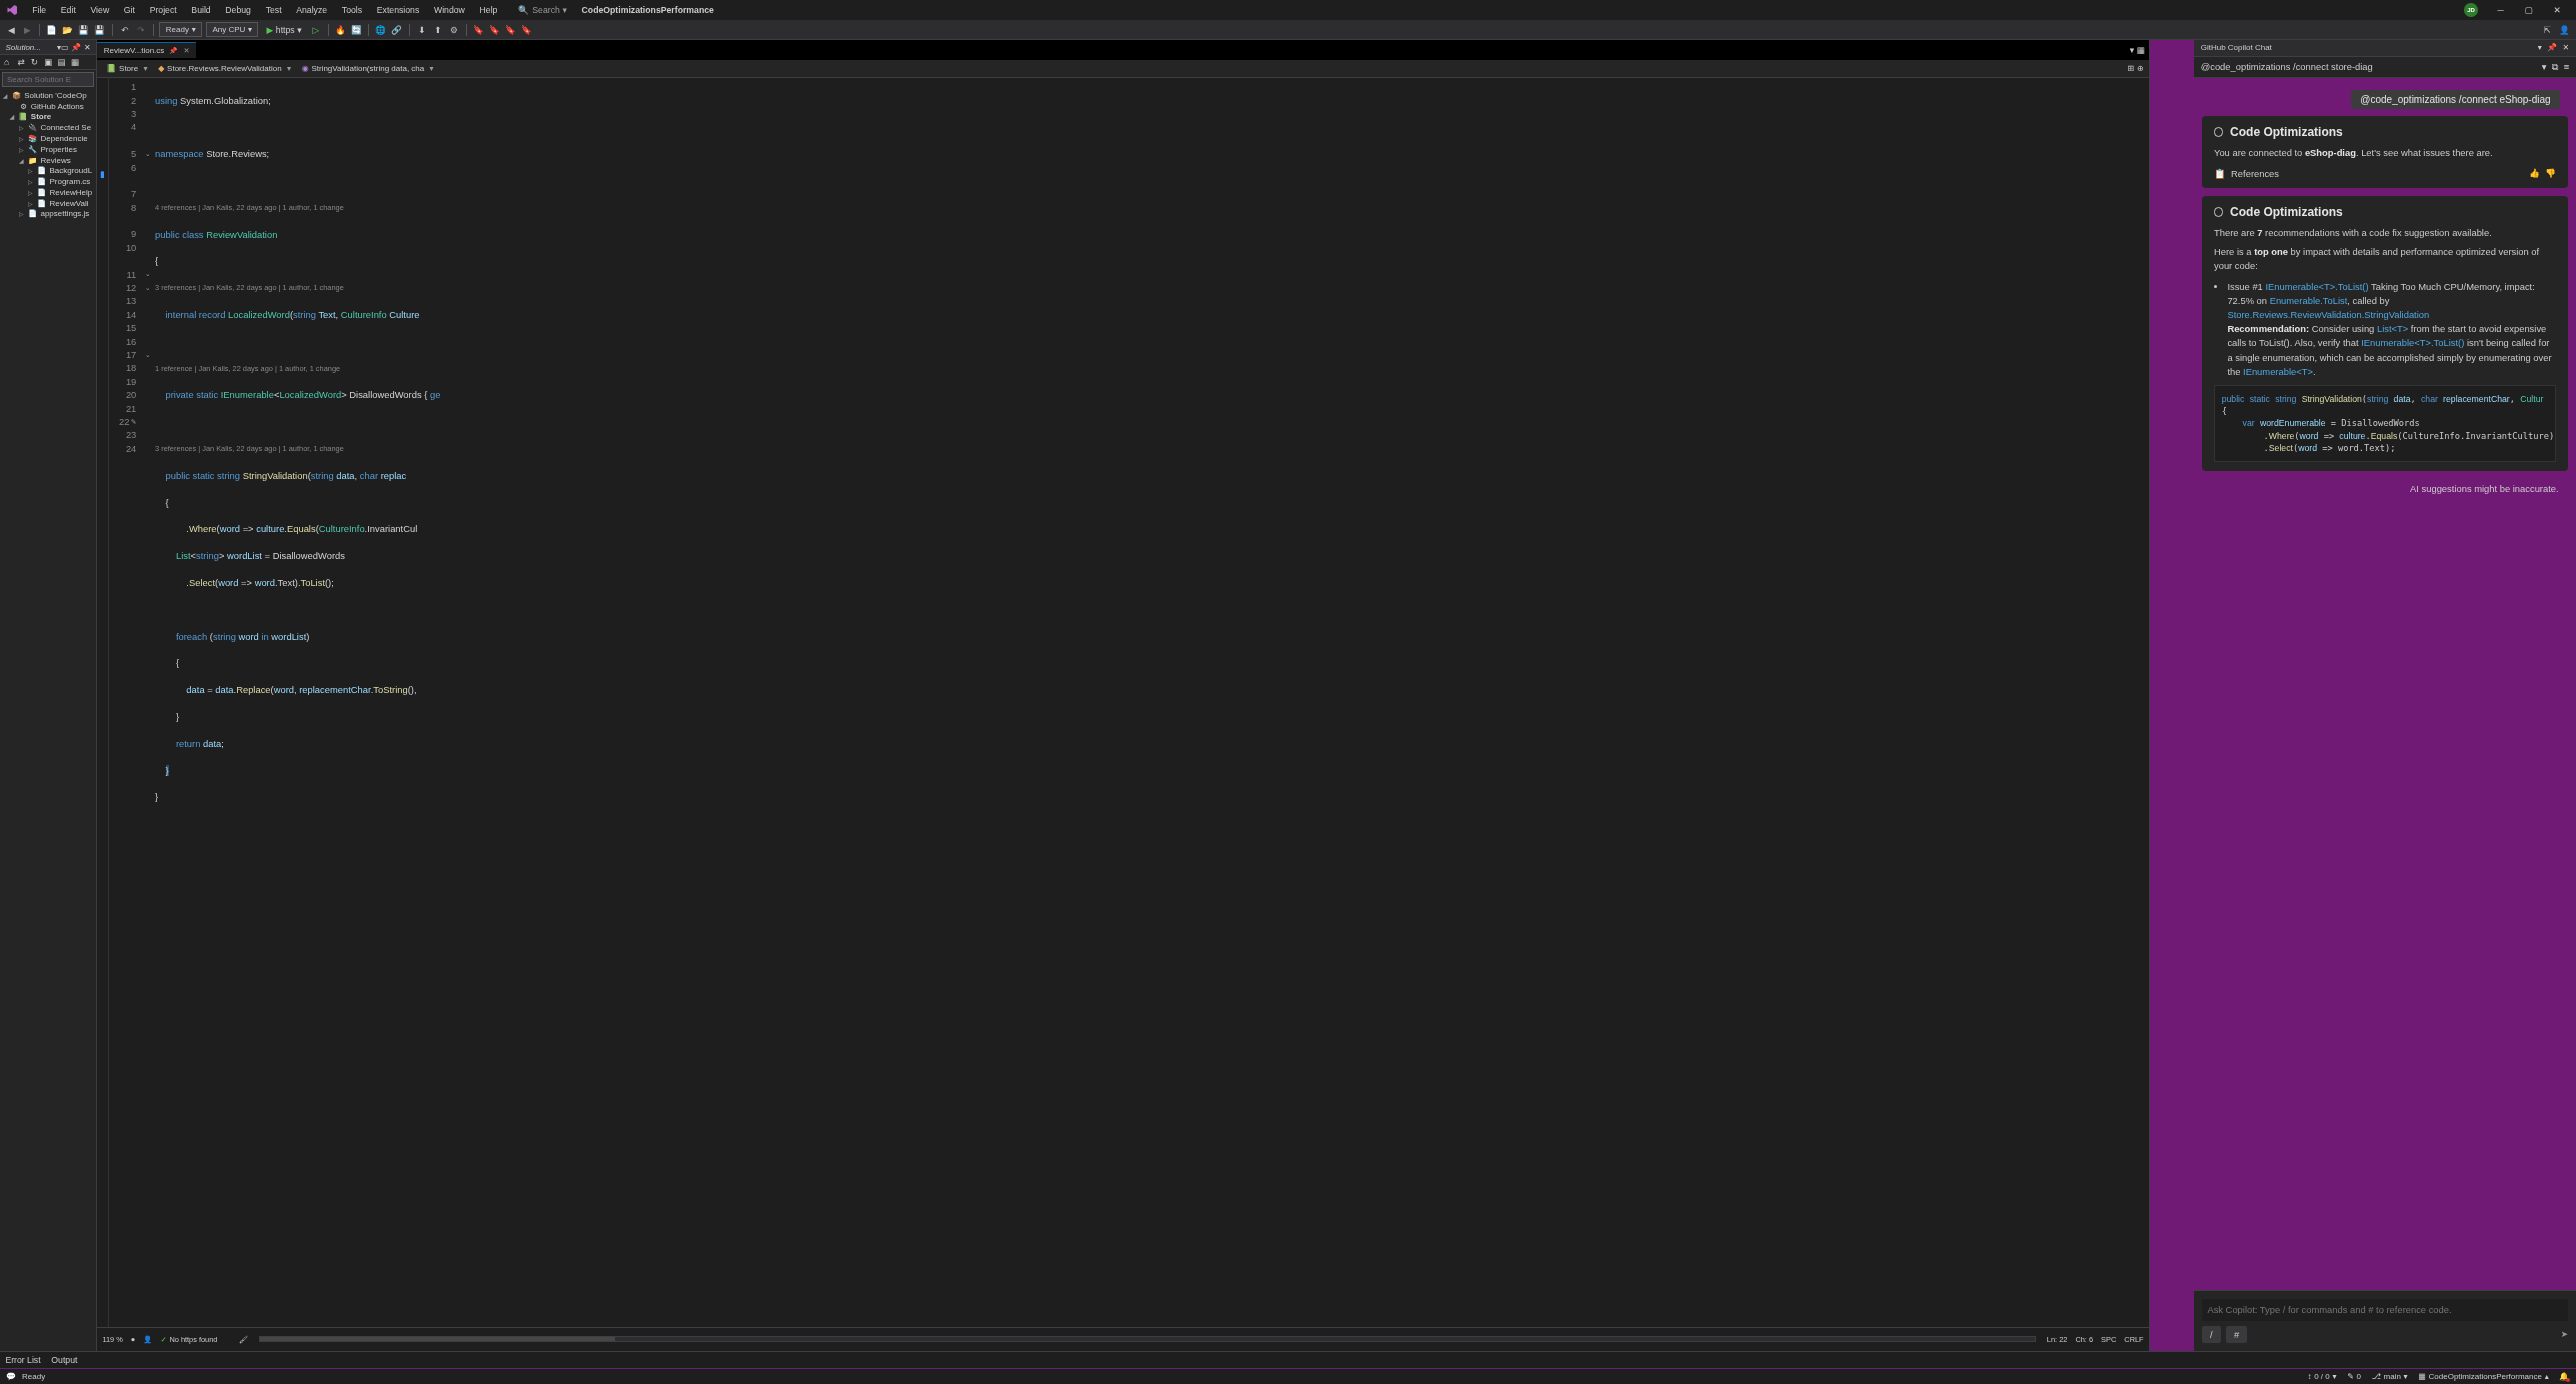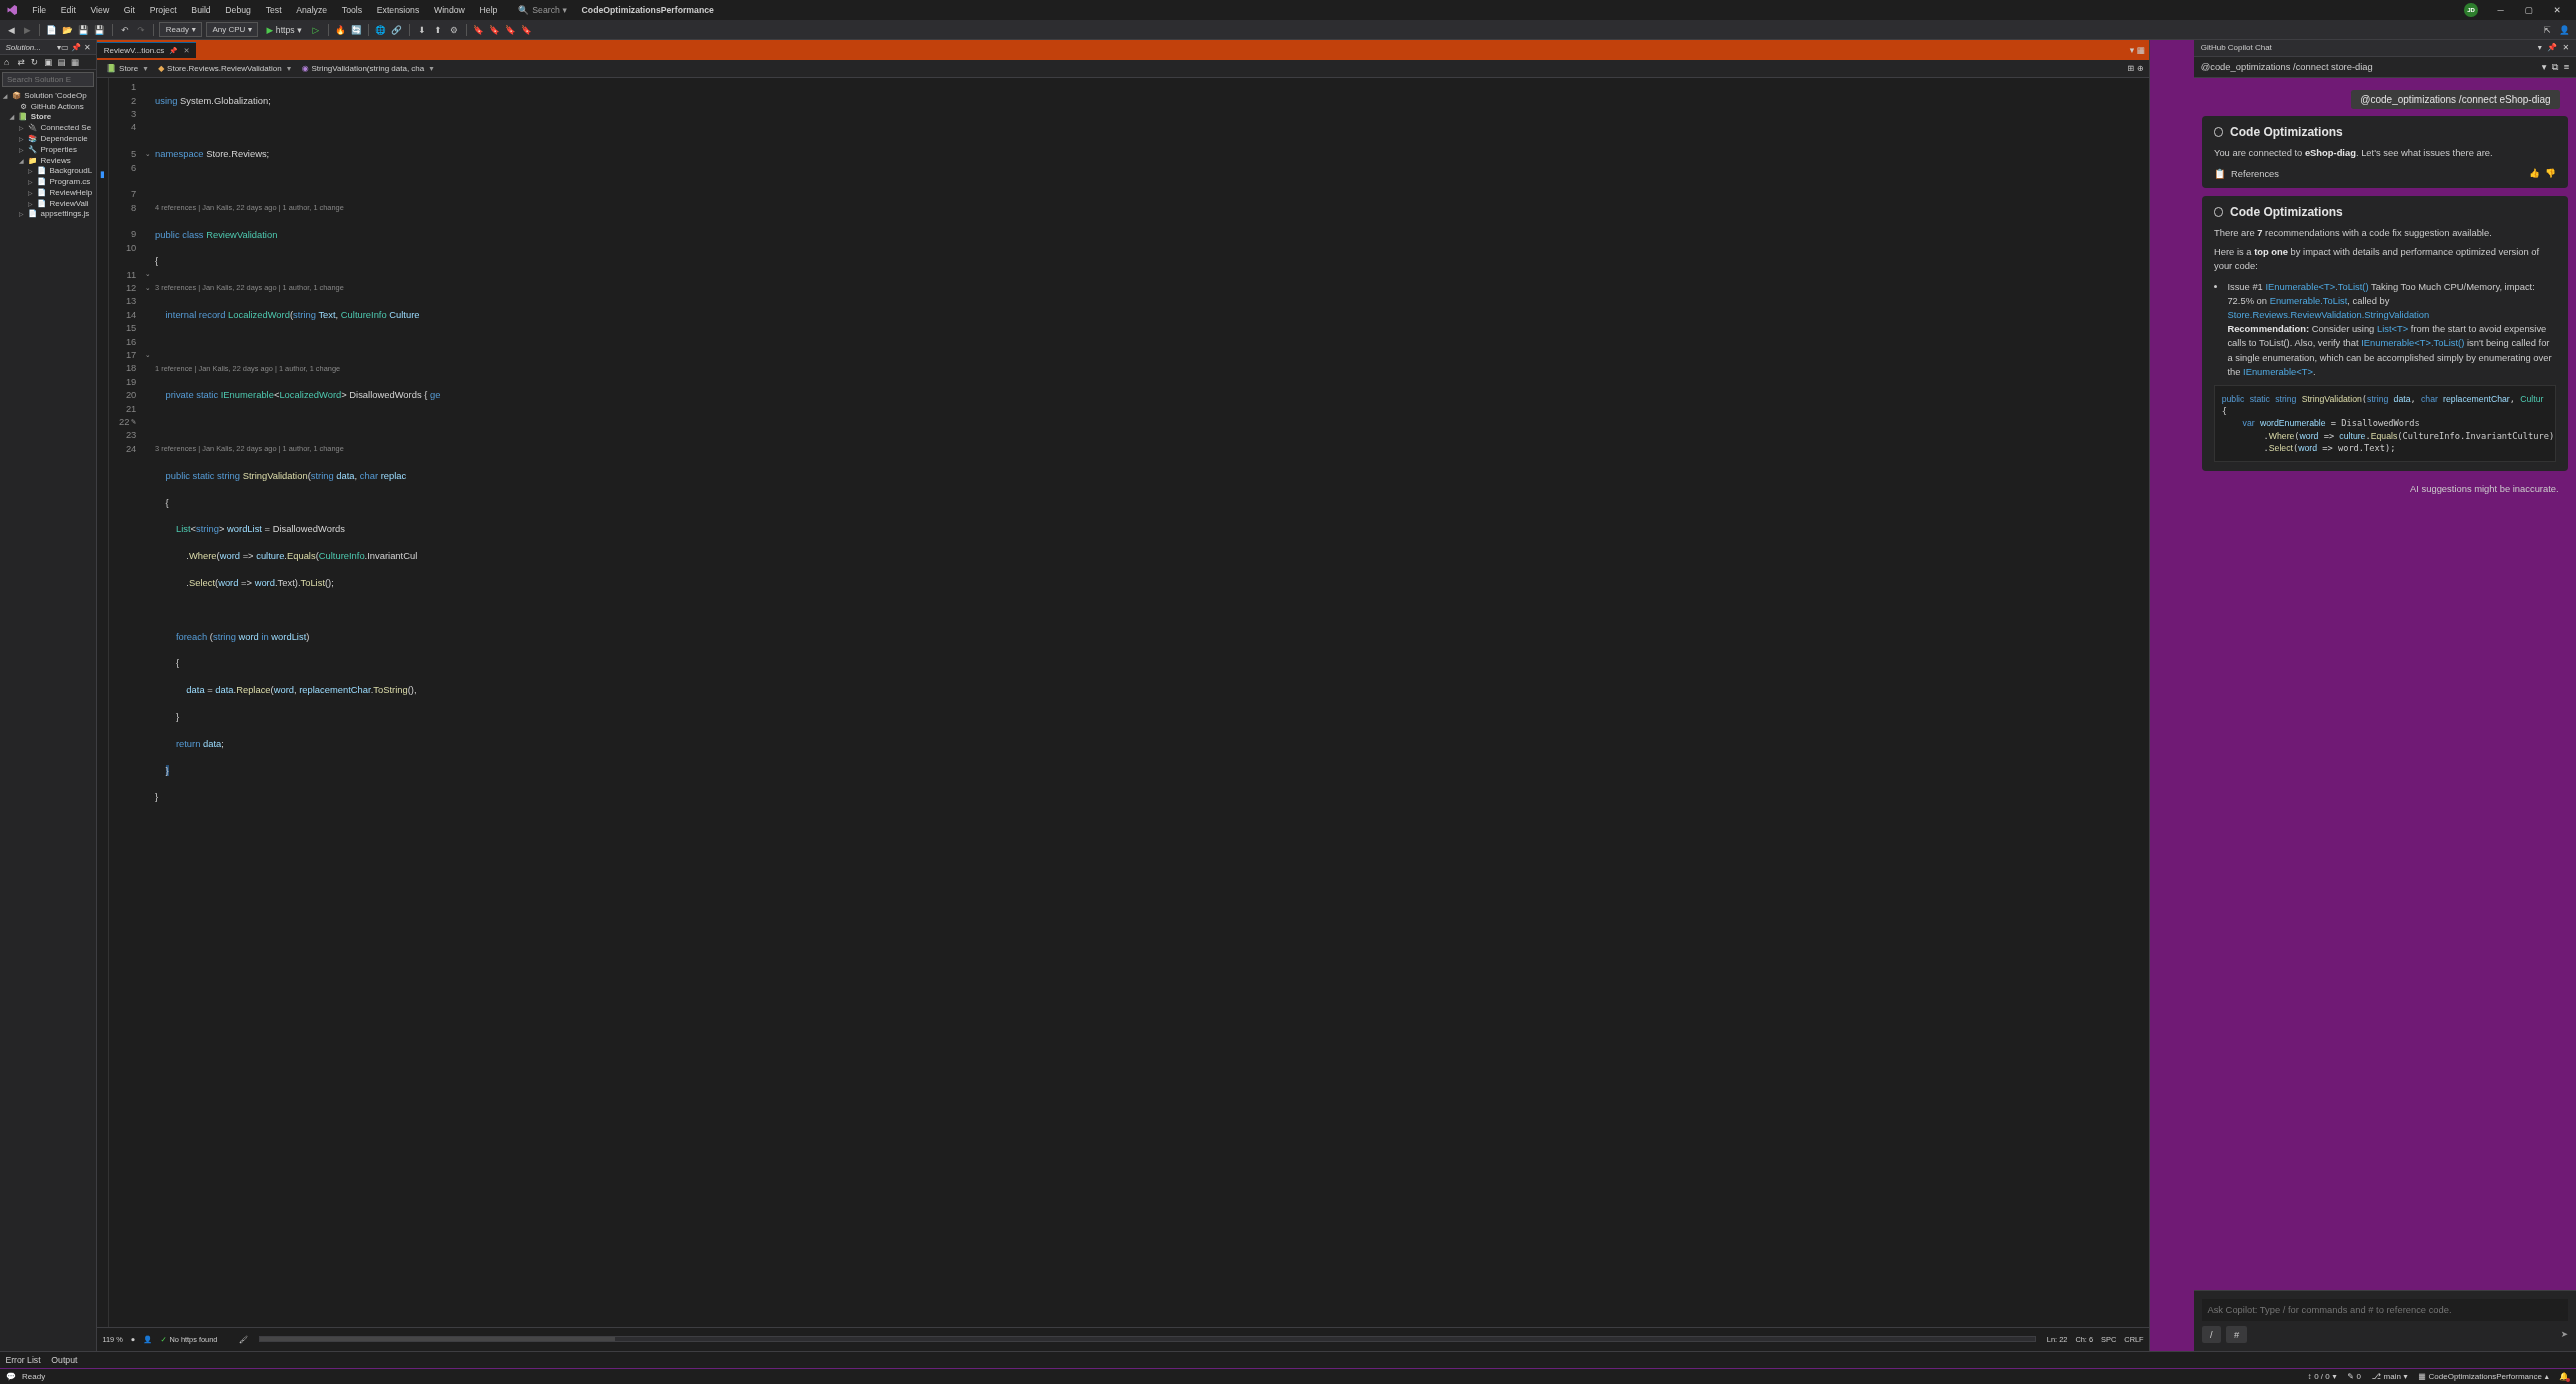--- a/index.html
+++ b/index.html
@@ -39,21 +39,21 @@
 .tree-item { display: flex; align-items: center; gap: 2.7px; padding: 0.7px 2.7px; cursor: pointer; white-space: nowrap; overflow: hidden; }
 .tree-item .expand { width: 6.7px; color: #999; font-size: 6px; }
 .tree-item .icon { width: 9.4px; height: 9.4px; display: inline-flex; align-items: center; justify-content: center; font-size: 7.4px; }
 .tree-item.bold { font-weight: 600; }
 .indent-1 { padding-left: 9.4px; }
 .indent-2 { padding-left: 19px; }
 .indent-3 { padding-left: 28px; }
 
 
 .editor-area { flex: 1; display: flex; flex-direction: column; background: #1e1e1e; overflow: hidden; }
-.tabs-bar { background: #c2410c; height: 20px; display: flex; align-items: center; gap: 26px; }
+.tabs-bar { background: #000000; height: 20px; display: flex; align-items: center; gap: 26px; }
 .tab { background: #1e1e1e; padding: 3.4px 6.7px; display: flex; align-items: center; gap: 5.4px; border-top: 0.7px solid #0e639c; font-size: 8px; }
 .tab .tab-close { color: #999; font-size: 7.4px; }
 .tab .pin { color: #999; font-size: 6.7px; }
 .tabs-right { margin-left: auto; display: flex; gap: 2.7px; padding-right: 4px; }
 
 .breadcrumb { background: #252526; height: 17.5px; display: flex; align-items: center; gap: 2.7px; padding: 0 5.4px; font-size: 8px; border-bottom: 0.7px solid #3e3e42; }
 .breadcrumb .bc-item { display: flex; align-items: center; gap: 2.7px; padding: 1.3px 4px; }
 .breadcrumb .bc-item .chev { color: #999; margin-left: 2.7px; }
 .breadcrumb-right { margin-left: auto; display: flex; gap: 2.7px; }
 
@@ -388,22 +388,22 @@
 <div class="code-line"><span class="punc">{</span></div>
 <div class="codelens">    <span>3 references | Jan Kalis, 22 days ago | 1 author, 1 change</span></div>
 <div class="code-line">    <span class="kw">internal</span> <span class="kw">record</span> <span class="type">LocalizedWord</span><span class="punc">(</span><span class="kw">string</span> <span class="var">Text</span><span class="punc">,</span> <span class="type">CultureInfo</span> <span class="var">Culture</span></div>
 <div class="code-line"></div>
 <div class="codelens">    <span>1 reference | Jan Kalis, 22 days ago | 1 author, 1 change</span></div>
 <div class="code-line">    <span class="kw">private</span> <span class="kw">static</span> <span class="type">IEnumerable</span><span class="punc">&lt;</span><span class="type">LocalizedWord</span><span class="punc">&gt;</span> <span class="punc">DisallowedWords { </span><span class="kw">ge</span></div>
 <div class="code-line"></div>
 <div class="codelens">    <span>3 references | Jan Kalis, 22 days ago | 1 author, 1 change</span></div>
 <div class="code-line">    <span class="kw">public</span> <span class="kw">static</span> <span class="kw">string</span> <span class="method">StringValidation</span><span class="punc">(</span><span class="kw">string</span> <span class="var">data</span><span class="punc">,</span> <span class="kw">char</span> <span class="var">replac</span></div>
 <div class="code-line">    <span class="punc">{</span></div>
+<div class="code-line">            <span class="punc">.</span><span class="method">Where</span><span class="punc">(</span><span class="var">word</span> <span class="op">=&gt;</span> <span class="var">culture</span><span class="punc">.</span><span class="method">Equals</span><span class="punc">(</span><span class="type">CultureInfo</span><span class="punc">.InvariantCul</span></div>
 <div class="code-line">        <span class="type">List</span><span class="punc">&lt;</span><span class="kw">string</span><span class="punc">&gt;</span> <span class="var">wordList</span> <span class="op">=</span> <span class="punc">DisallowedWords</span></div>
-<div class="code-line">            <span class="punc">.</span><span class="method">Where</span><span class="punc">(</span><span class="var">word</span> <span class="op">=&gt;</span> <span class="var">culture</span><span class="punc">.</span><span class="method">Equals</span><span class="punc">(</span><span class="type">CultureInfo</span><span class="punc">.InvariantCul</span></div>
 <div class="code-line">            <span class="punc">.</span><span class="method">Select</span><span class="punc">(</span><span class="var">word</span> <span class="op">=&gt;</span> <span class="var">word</span><span class="punc">.Text).</span><span class="method">ToList</span><span class="punc">();</span></div>
 <div class="code-line"></div>
 <div class="code-line">        <span class="kw">foreach</span> <span class="punc">(</span><span class="kw">string</span> <span class="var">word</span> <span class="kw">in</span> <span class="var">wordList</span><span class="punc">)</span></div>
 <div class="code-line">        <span class="punc">{</span></div>
 <div class="code-line">            <span class="var">data</span> <span class="op">=</span> <span class="var">data</span><span class="punc">.</span><span class="method">Replace</span><span class="punc">(</span><span class="var">word</span><span class="punc">,</span> <span class="var">replacementChar</span><span class="punc">.</span><span class="method">ToString</span><span class="punc">(),</span></div>
 <div class="code-line">        <span class="punc">}</span></div>
 <div class="code-line">        <span class="kw">return</span> <span class="var">data</span><span class="punc">;</span></div>
 <div class="code-line">    <span class="highlight-bg"><span class="punc">}</span></span></div>
 <div class="code-line"><span class="punc">}</span></div>
 <div class="code-line"></div>

